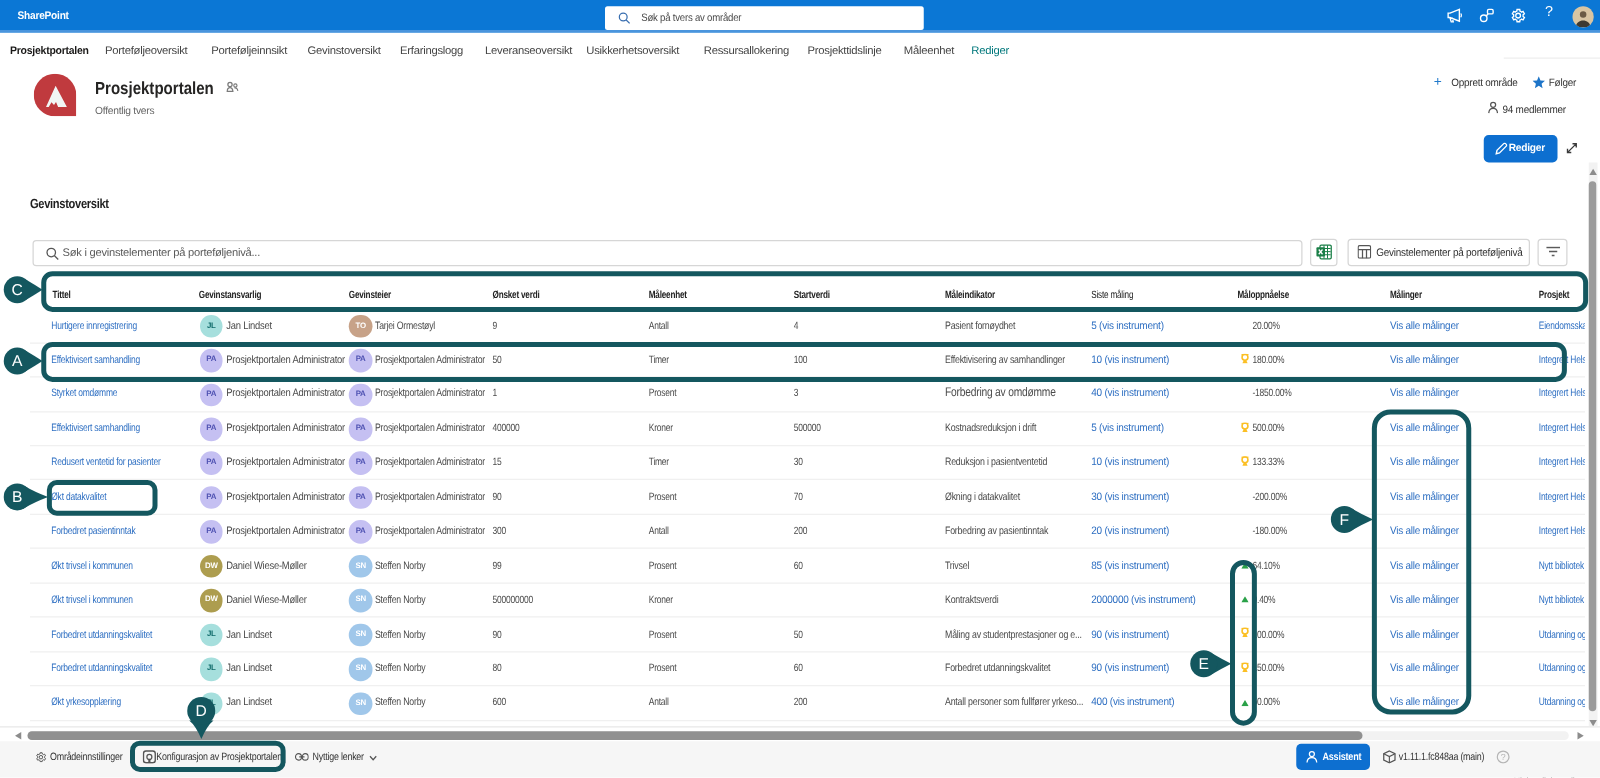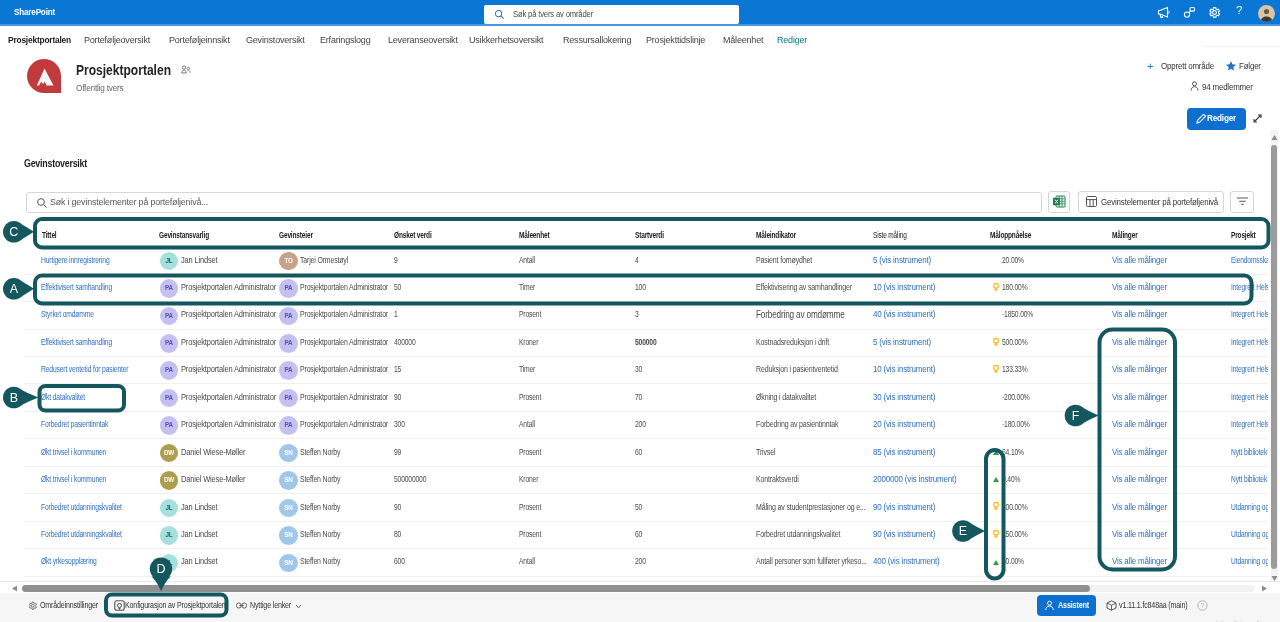--- a/index.html
+++ b/index.html
@@ -160,21 +160,21 @@
 <div class="t" style="left:1112px;top:309.425px;font-size:8.6px;font-weight:normal;color:#2e6fc2;letter-spacing:-0.2px"><span class="sq m-visal" style="transform:scaleX(0.9244)">Vis alle målinger</span></div>
 <div class="t" style="left:1231px;top:309.425px;font-size:8.6px;color:#2e6fc2;letter-spacing:-.2px;width:37px;overflow:hidden"><span class="sq m-prosj" style="transform:scaleX(0.7787)">Integrert Hels</span></div>
 <div class="abs" style="left:24px;top:356.00px;width:1244px;height:1px;background:#f0f0f0"></div>
 <div class="t" style="left:41.3px;top:336.875px;font-size:8.6px;font-weight:normal;color:#2e6fc2;letter-spacing:-0.2px"><span class="sq m-lk" style="transform:scaleX(0.7857)">Effektivisert samhandling</span></div>
 <div class="av" style="left:159.75px;top:334.02px;background:#c5c0f2;color:#4f52b2">PA</div>
 <div class="t" style="left:180.5px;top:336.875px;font-size:8.6px;font-weight:normal;color:#4a4a4a;letter-spacing:-0.2px"><span class="sq m-nm" style="transform:scaleX(0.8744)">Prosjektportalen Administrator</span></div>
 <div class="av" style="left:279.25px;top:334.02px;background:#c5c0f2;color:#4f52b2">PA</div>
 <div class="t" style="left:300px;top:336.875px;font-size:8.6px;font-weight:normal;color:#4a4a4a;letter-spacing:-0.2px"><span class="sq m-nm2" style="transform:scaleX(0.8100)">Prosjektportalen Administrator</span></div>
 <div class="t" style="left:394px;top:336.875px;font-size:8.4px;font-weight:normal;color:#4a4a4a;letter-spacing:-0.2px"><span class="sq m-num" style="transform:scaleX(0.8051)">400000</span></div>
 <div class="t" style="left:519px;top:336.875px;font-size:8.4px;font-weight:normal;color:#4a4a4a;letter-spacing:-0.2px"><span class="sq m-num" style="transform:scaleX(0.8051)">Kroner</span></div>
-<div class="t" style="left:635px;top:336.875px;font-size:8.4px;font-weight:bold;color:#4a4a4a;letter-spacing:-0.2px"><span class="sq m-num" style="transform:scaleX(0.8051)">500000</span></div>
+<div class="t" style="left:635px;top:336.875px;font-size:8.4px;font-weight:normal;color:#4a4a4a;letter-spacing:-0.2px"><span class="sq m-num" style="transform:scaleX(0.8051)">500000</span></div>
 <div class="t" style="left:756px;top:336.875px;font-size:8.6px;font-weight:normal;color:#4a4a4a;letter-spacing:-0.2px"><span class="sq m-indi" style="transform:scaleX(0.8193)">Kostnadsreduksjon i drift</span></div>
 <div class="t" style="left:873px;top:336.875px;font-size:8.6px;font-weight:normal;color:#2e6fc2;letter-spacing:-0.2px"><span class="sq m-lk2" style="transform:scaleX(0.9308)">5 (vis instrument)</span></div>
 <svg class="abs" style="left:991.5px;top:337.67499999999995px" width="8" height="8.5" viewBox="0 0 8 8.5">
     <circle cx="4" cy="2.8" r="2.35" fill="none" stroke="#fbbf24" stroke-width="1.25"></circle>
     <path d="M3.1 4.9h1.8l1.2 2.7H1.9Z" fill="#fbbf24"></path>
     <path d="M1.2 .7h5.6" stroke="#fbbf24" stroke-width=".9"></path>
   </svg>
 <div class="t" style="left:1002px;top:336.875px;font-size:8.4px;font-weight:normal;color:#4a4a4a;letter-spacing:-0.2px"><span class="sq m-num" style="transform:scaleX(0.8051)">500.00%</span></div>
 <div class="t" style="left:1112px;top:336.875px;font-size:8.6px;font-weight:normal;color:#2e6fc2;letter-spacing:-0.2px"><span class="sq m-visal" style="transform:scaleX(0.9244)">Vis alle målinger</span></div>
 <div class="t" style="left:1231px;top:336.875px;font-size:8.6px;color:#2e6fc2;letter-spacing:-.2px;width:37px;overflow:hidden"><span class="sq m-prosj" style="transform:scaleX(0.7787)">Integrert Hels</span></div>

